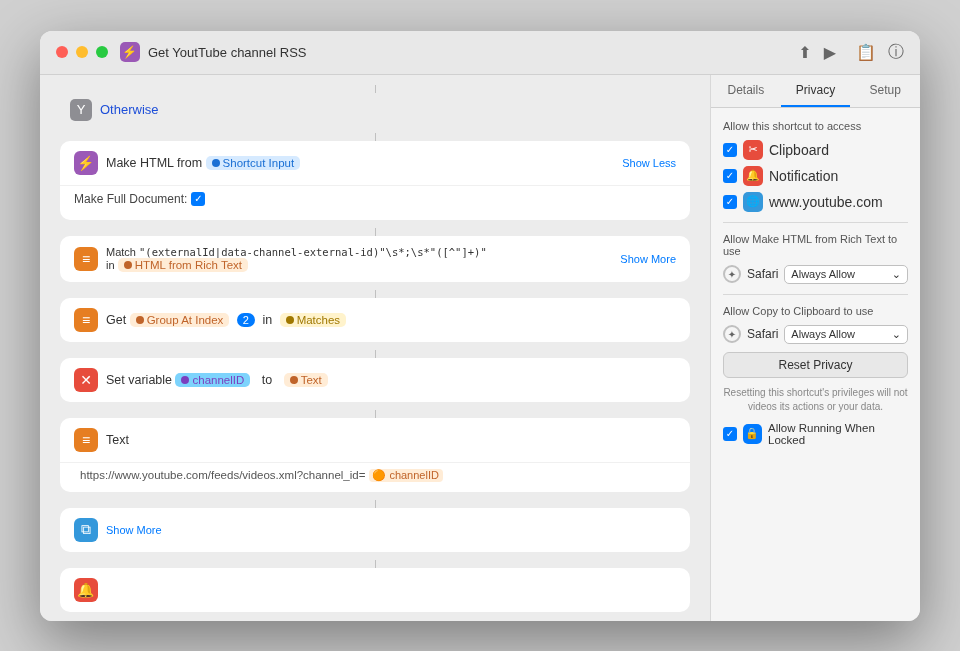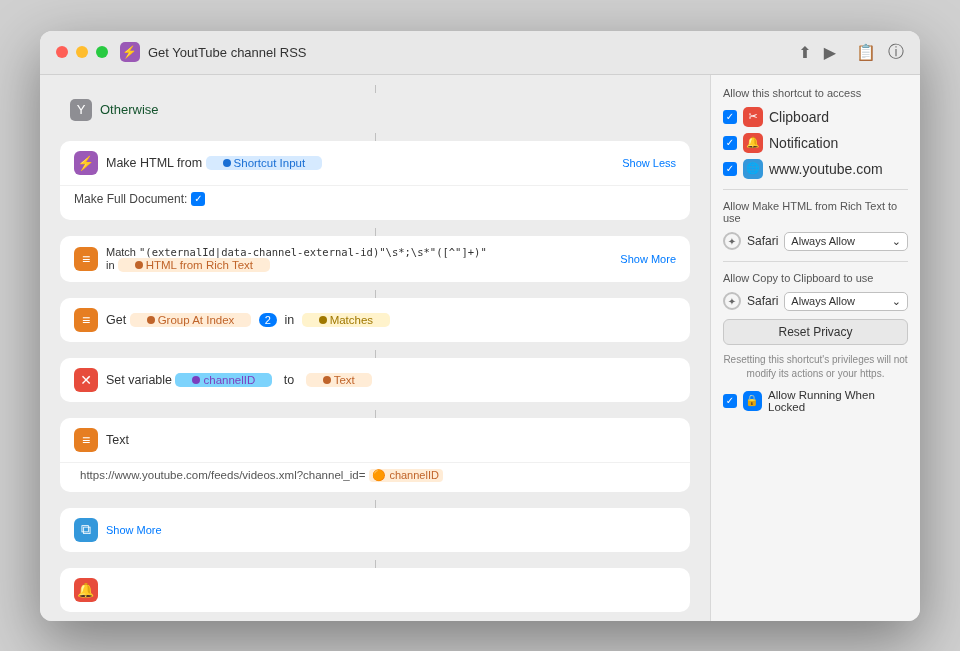--- a/index.html
+++ b/index.html
@@ -246,21 +246,21 @@
       border-radius: 5px;
       background: #8e8e93;
       display: flex;
       align-items: center;
       justify-content: center;
       color: white;
       font-size: 13px;
     }
     .otherwise-label {
       font-size: 13px;
-      color: #14532d;
+      color: #1d4ed8;
     }
     .action-card {
       background: white;
       border-radius: 10px;
       margin-bottom: 8px;
       overflow: hidden;
     }
     .action-header {
       display: flex;
       align-items: center;
@@ -303,21 +303,21 @@
       display: flex;
       align-items: center;
       gap: 4px;
       margin-bottom: 4px;
     }
     .tag {
       display: inline-flex;
       align-items: center;
       gap: 3px;
       border-radius: 5px;
-      padding: 1px 17px;
+      padding: 1px 6px;
       font-size: 11.5px;
       font-weight: 500;
     }
     .tag.blue { background: #d6eaff; color: #1a6fd4; }
     .tag.orange { background: #ffecd6; color: #c0642a; }
     .tag.purple { background: #7dd3fc; color: #7b3fbe; }
     .tag.yellow { background: #fff3cc; color: #a07800; }
     .tag-dot {
       width: 8px;
       height: 8px;
@@ -492,20 +492,25 @@
           <div class="action-icon red">🔔</div>
 
         </div>
 
       </div>
 
     </div>
 
     <div class="right-panel">
 
+      <div class="tab-bar">
+        <div class="tab">Details</div>
+        <div class="tab active">Privacy</div>
+        <div class="tab">Setup</div>
+      </div>
 
       <div class="right-content">
         <div class="section-title">Allow this shortcut to access</div>
 
         <div class="permission-item">
           <div class="checkbox"></div>
           <div class="perm-icon clipboard">✂</div>
           <span class="perm-label">Clipboard</span>
         </div>
 
@@ -541,21 +546,21 @@
         <div class="allow-row">
           <div class="safari-compass">✦</div>
           <span style="font-size:12px;color:#333;flex-shrink:0;">Safari</span>
           <div class="allow-dropdown">
             <span>Always Allow</span>
             <span>⌄</span>
           </div>
         </div>
 
         <button class="reset-btn">Reset Privacy</button>
-        <div class="reset-note">Resetting this shortcut's privileges will not modify its actions or your https.</div>
+        <div class="reset-note">Resetting this shortcut's privileges will not videos its actions or your data.</div>
 
         <div class="allow-locked">
           <div class="checkbox"></div>
           <div class="locked-icon">🔒</div>
           <span style="font-size:11.5px;color:#333;">Allow Running When Locked</span>
         </div>
       </div>
     </div>
   </div>
 </div>

